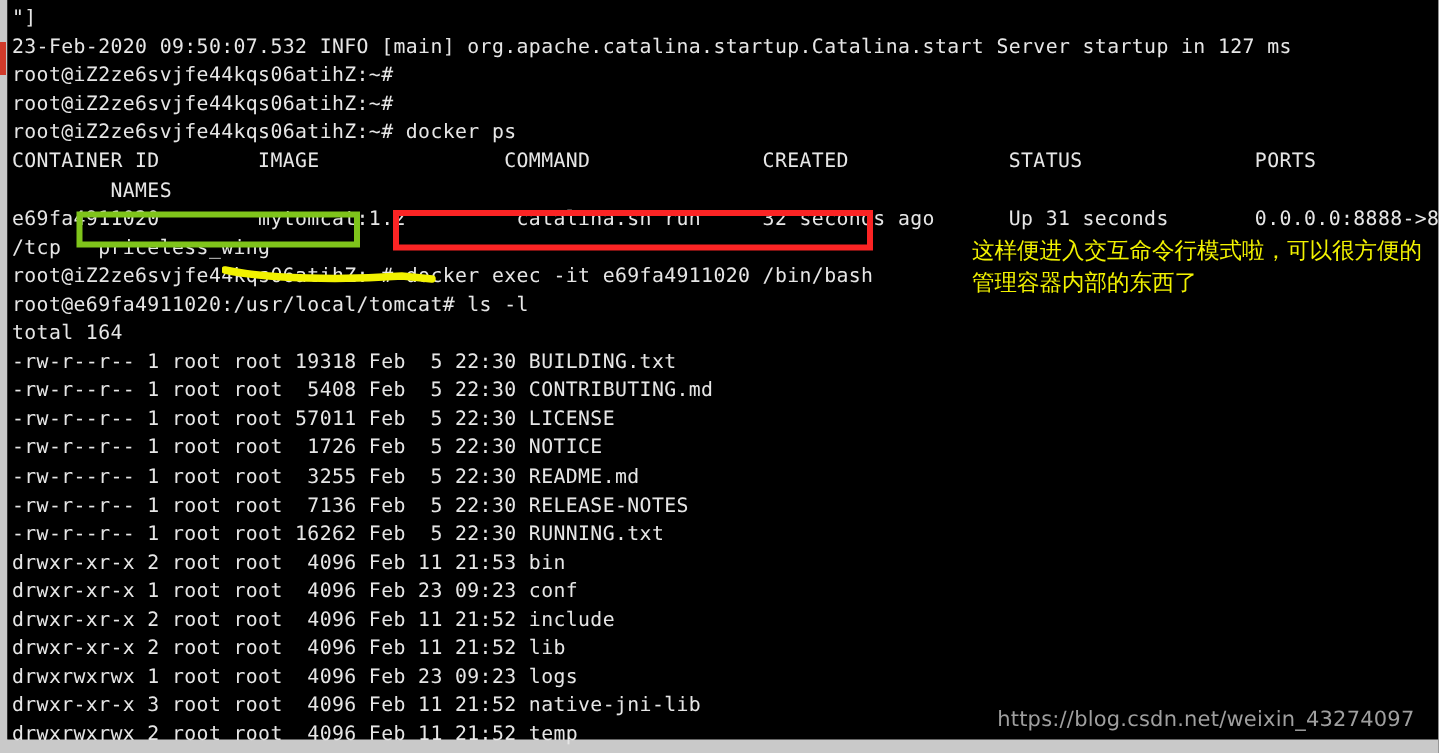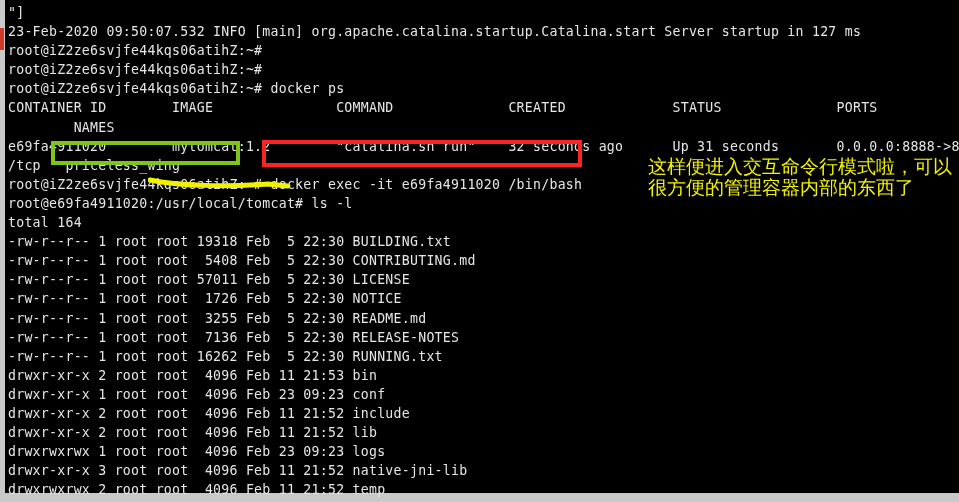--- a/index.html
+++ b/index.html
@@ -86,22 +86,22 @@
     width: 150px;
     height: 20px;
     pointer-events: none;
   }
   .anno-note {
     position: absolute;
     left: 648px;
     top: 158px;
     width: 305px;
     color: #f2f200;
-    font-family: Liberation Mono, monospace;
-    font-size: 19px;
+    font-family: Liberation Serif, serif;
+    font-size: 15px;
     line-height: 21px;
     white-space: pre-line;
   }
   .watermark {
     position: absolute;
     right: 16px;
     bottom: 14px;
     color: #9f9f9f;
     font-family: "DejaVu Sans", "Liberation Sans", sans-serif;
     font-size: 14px;
@@ -123,14 +123,15 @@
   <div class="anno-green-box"></div>
 
   <div class="anno-red-box"></div>
 
   <svg class="anno-yellow-underline" viewBox="0 0 150 20">
     <path d="M2,10 C30,16 80,17 120,14 L140,16" stroke="#f2f200" stroke-width="5" fill="none" stroke-linecap="round"></path>
   </svg>
 
   <div class="anno-note">这样便进入交互命令行模式啦，可以很方便的管理容器内部的东西了</div>
 
+  <div class="watermark">https://blog.csdn.net/weixin_43274097</div>
 
 </div>
 
 </body></html>

